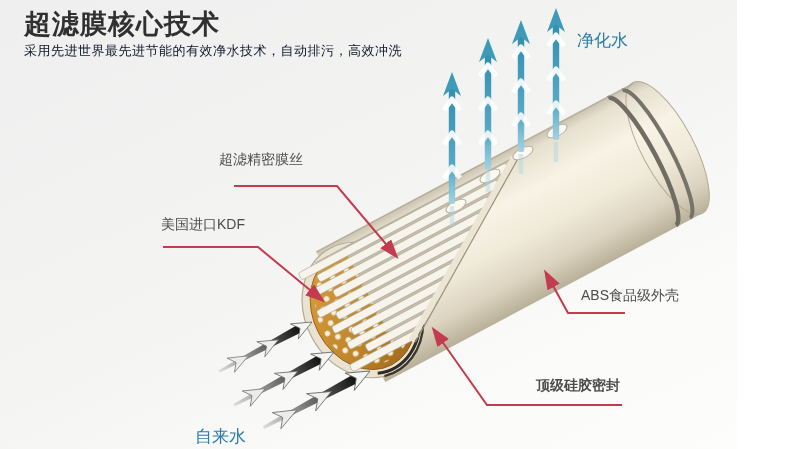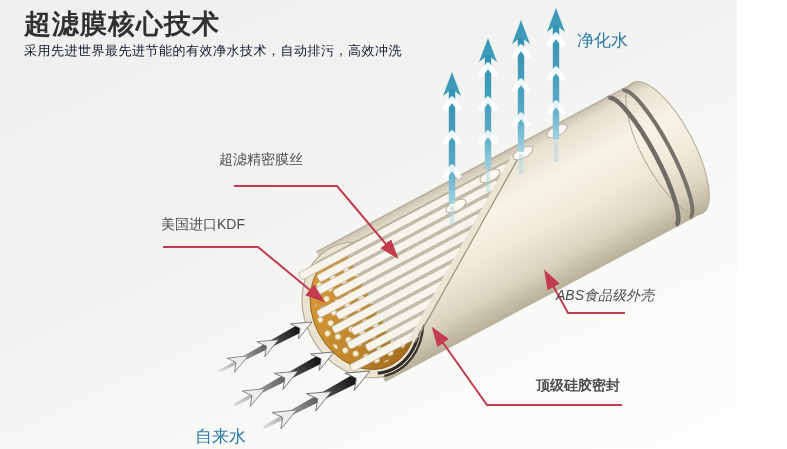--- a/index.html
+++ b/index.html
@@ -18,21 +18,21 @@
     font-size:27px; font-weight:bold; color:#303030; letter-spacing:1px;
     font-family:"Liberation Sans","DejaVu Sans",sans-serif;
   }
   .subtitle { margin-top:0; font-size:13px; color:#0f172a; letter-spacing:0.5px; }
 
   .lbl { position:absolute; z-index:3; font-size:14px; color:#4c4c4c; white-space:nowrap; }
   .lbl.blue { color:#2b7ca6; font-size:17px; }
 
   .lbl-membrane { left:219px; top:151px; }
   .lbl-kdf      { left:161px; top:216px; }
-  .lbl-abs      { left:556px; top:287px;font-style:italic; }
+  .lbl-abs      { left:581px; top:287px; }
   .lbl-seal     { left:536px; top:377px;font-weight:bold; }
   .lbl-purified { left:577px; top:29px;  }
   .lbl-tap      { left:195px; top:425px; }
 </style>
 </head>
 <body>
 
 <div class="stage"></div>
 
 <div class="header">

